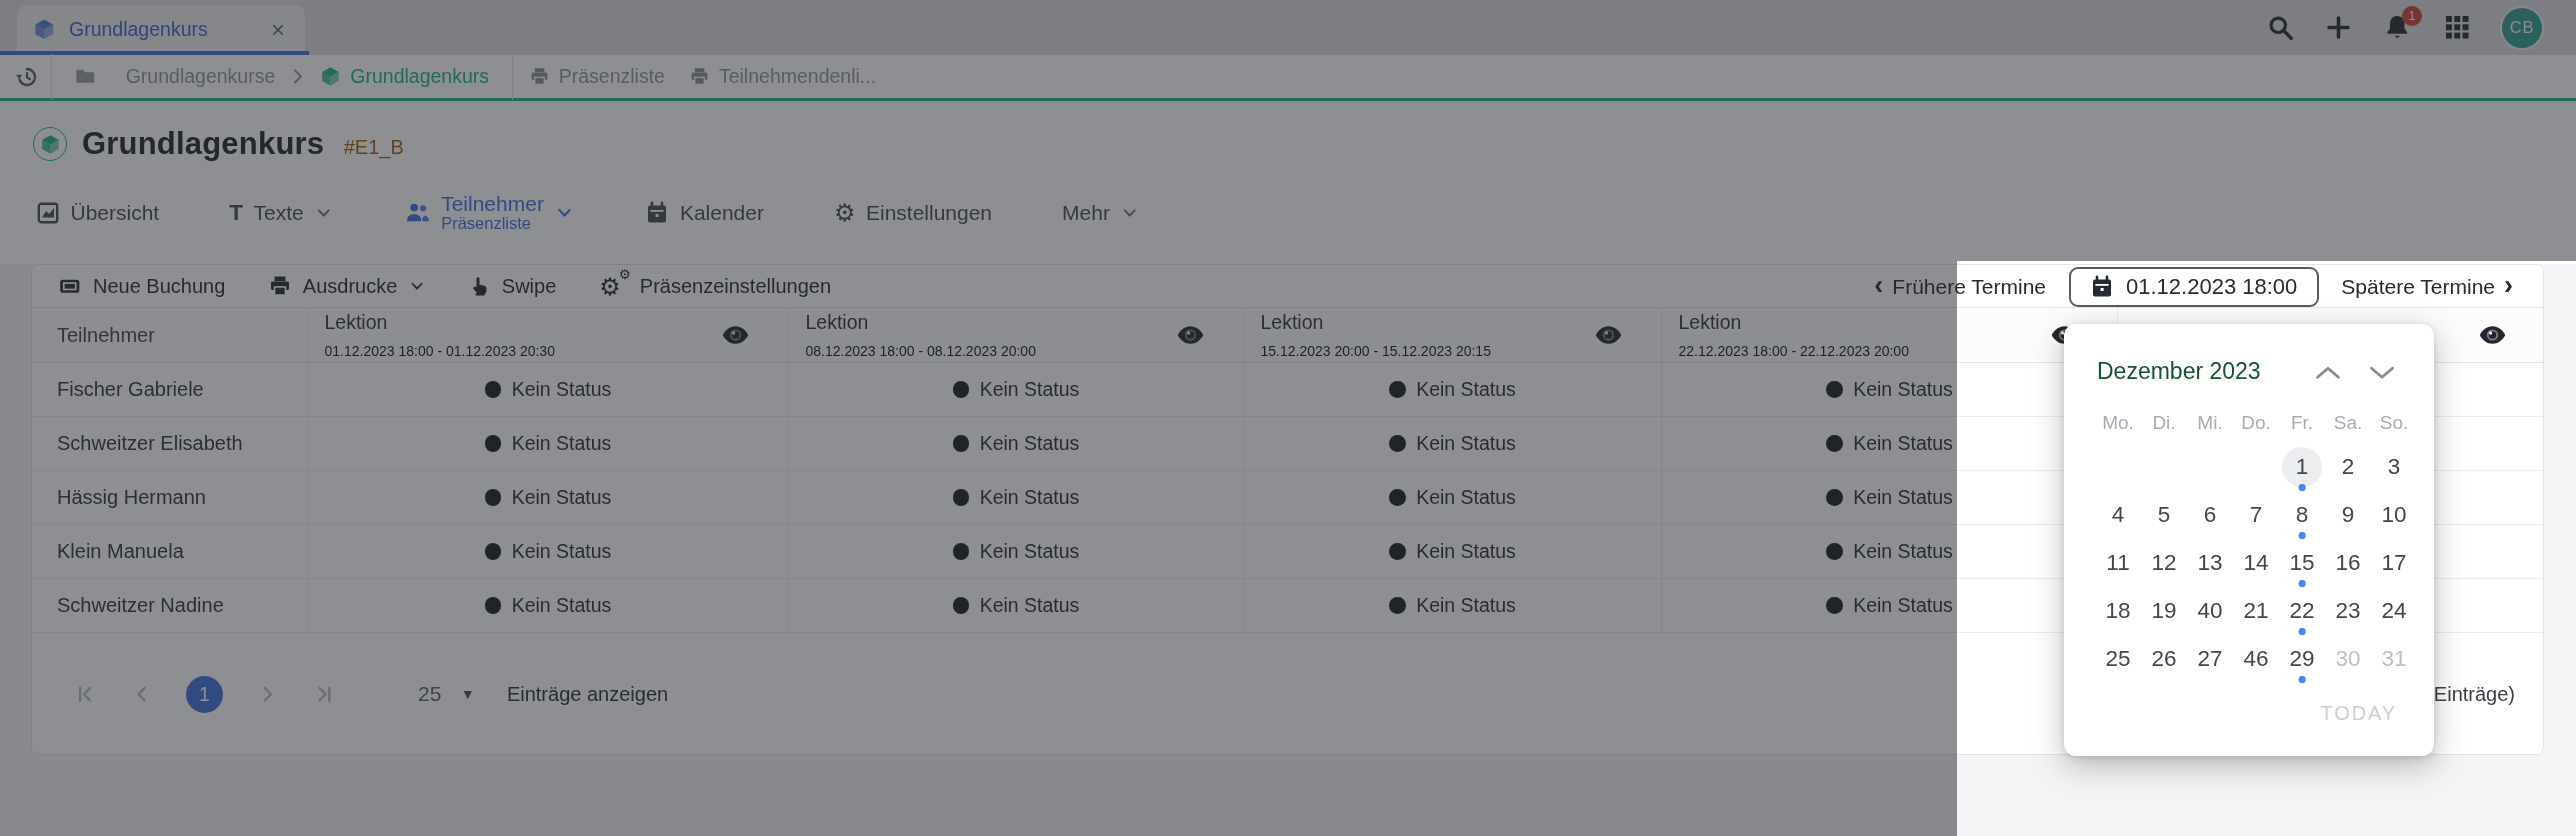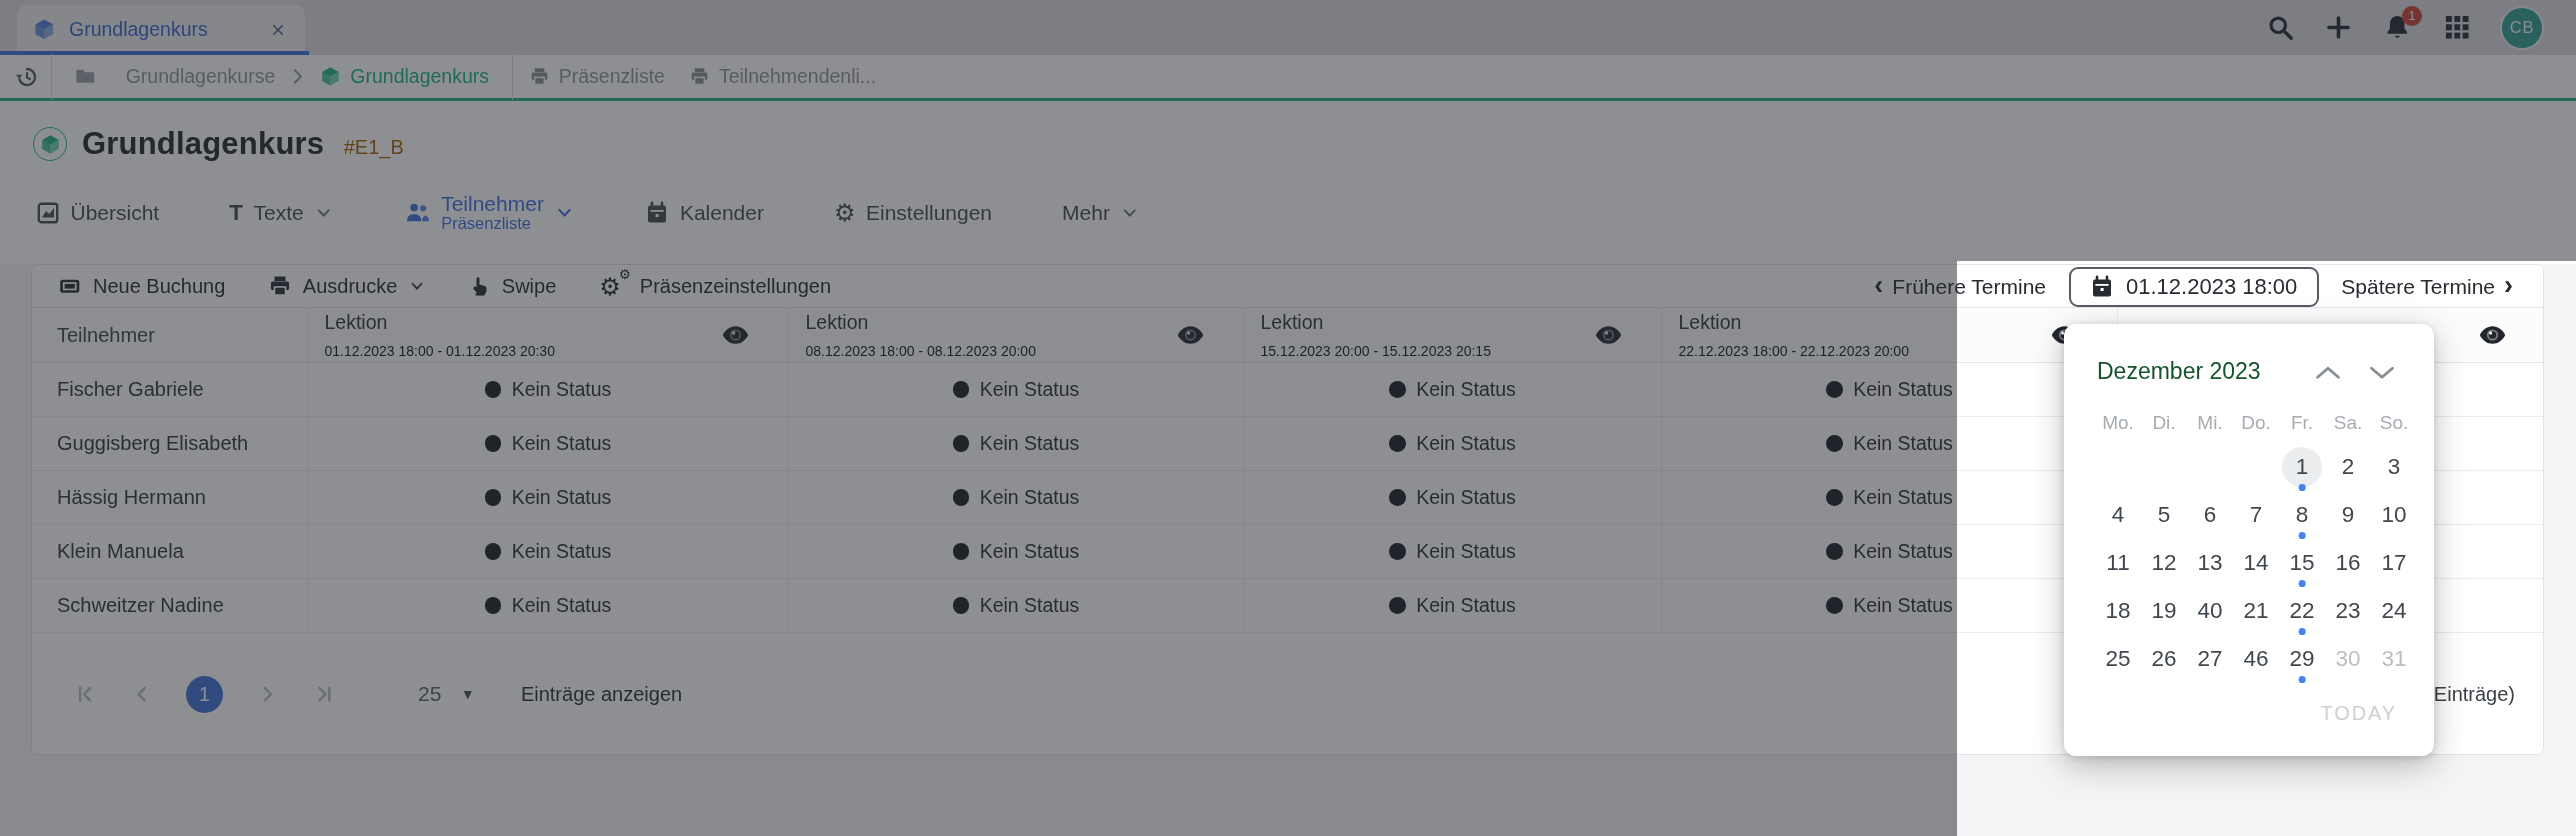--- a/index.html
+++ b/index.html
@@ -93,21 +93,21 @@
   .sdot{width:16.5px;height:16.5px;border-radius:50%;background:#1b1f24;flex:0 0 auto;}
 
   
   .pagination{height:122px;display:flex;align-items:center;padding-left:43px;color:#b7babe;}
   .pg-ic{cursor:pointer;margin-right:33px;color:#b7babe;}
   .pg-current{width:37px;height:37px;border-radius:50%;background:#3e6fd9;color:#fff;font-size:19.5px;
     display:flex;align-items:center;justify-content:center;margin-right:33px;cursor:pointer;}
   .pg-size{display:flex;align-items:center;gap:19.5px;margin-left:51px;cursor:pointer;}
   .pg-size .num{font-size:21px;color:#5a6066;}
   .pg-size .tri{font-size:14.2px;color:#4a4f55;}
-  .pg-label{font-size:20px;color:#2b3036;margin-left:46px;}
+  .pg-label{font-size:20px;color:#2b3036;margin-left:32px;}
   .pg-right{margin-left:auto;padding-right:28px;font-size:20px;color:#3c4147;}
 
   
   .dim-top{position:absolute;left:0;top:0;width:2576px;height:261px;background:rgba(38,41,46,.52);z-index:40;}
   .dim-left{position:absolute;left:0;top:261px;width:1957px;height:576px;background:rgba(38,41,46,.52);z-index:40;}
 
   
   .cal-pop{position:absolute;left:2064px;top:324px;width:370px;height:432px;background:#fff;border-radius:12px;
     box-shadow:0 9px 33px rgba(0,0,0,.26),0 1.5px 7.5px rgba(0,0,0,.12);z-index:60;}
   .cal-month{position:absolute;left:33px;top:34px;font-size:23px;font-weight:500;color:#14532d;}
@@ -461,21 +461,21 @@
           <span class="sdot"></span>
           <span>Kein Status</span>
         </div>
       <div class="td status">
           <span class="sdot"></span>
           <span>Kein Status</span>
         </div>
       <div class="td"></div>
     </div>
     <div class="tgrid trow">
-      <div class="td name">Guggisberg Elisabeth</div>
+      <div class="td name">Schweitzer Elisabeth</div>
       <div class="td status">
           <span class="sdot"></span>
           <span>Kein Status</span>
         </div>
       <div class="td status">
           <span class="sdot"></span>
           <span>Kein Status</span>
         </div>
       <div class="td status">
           <span class="sdot"></span>

